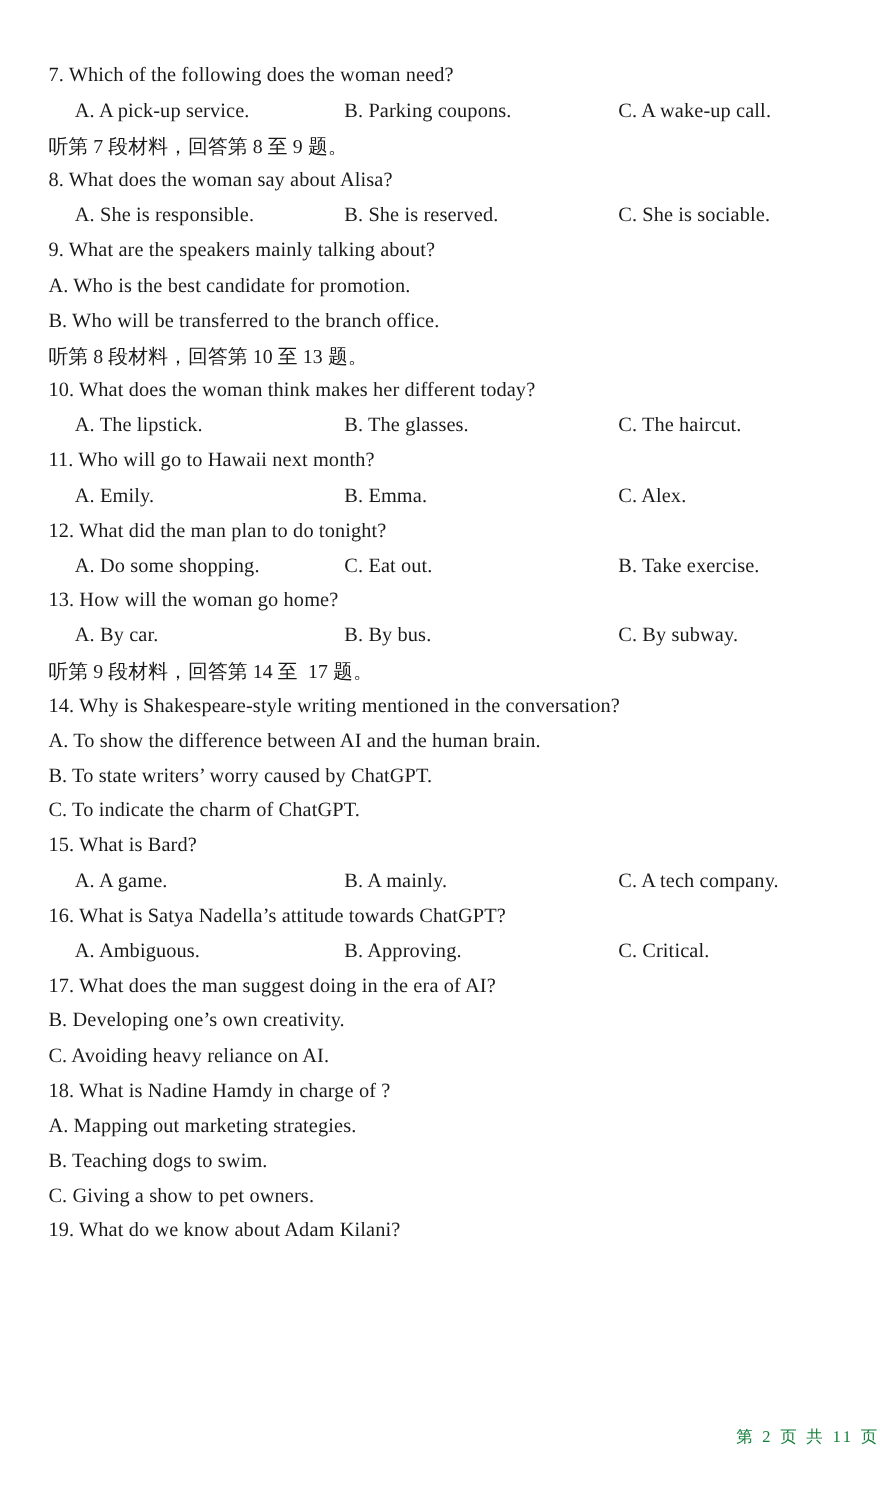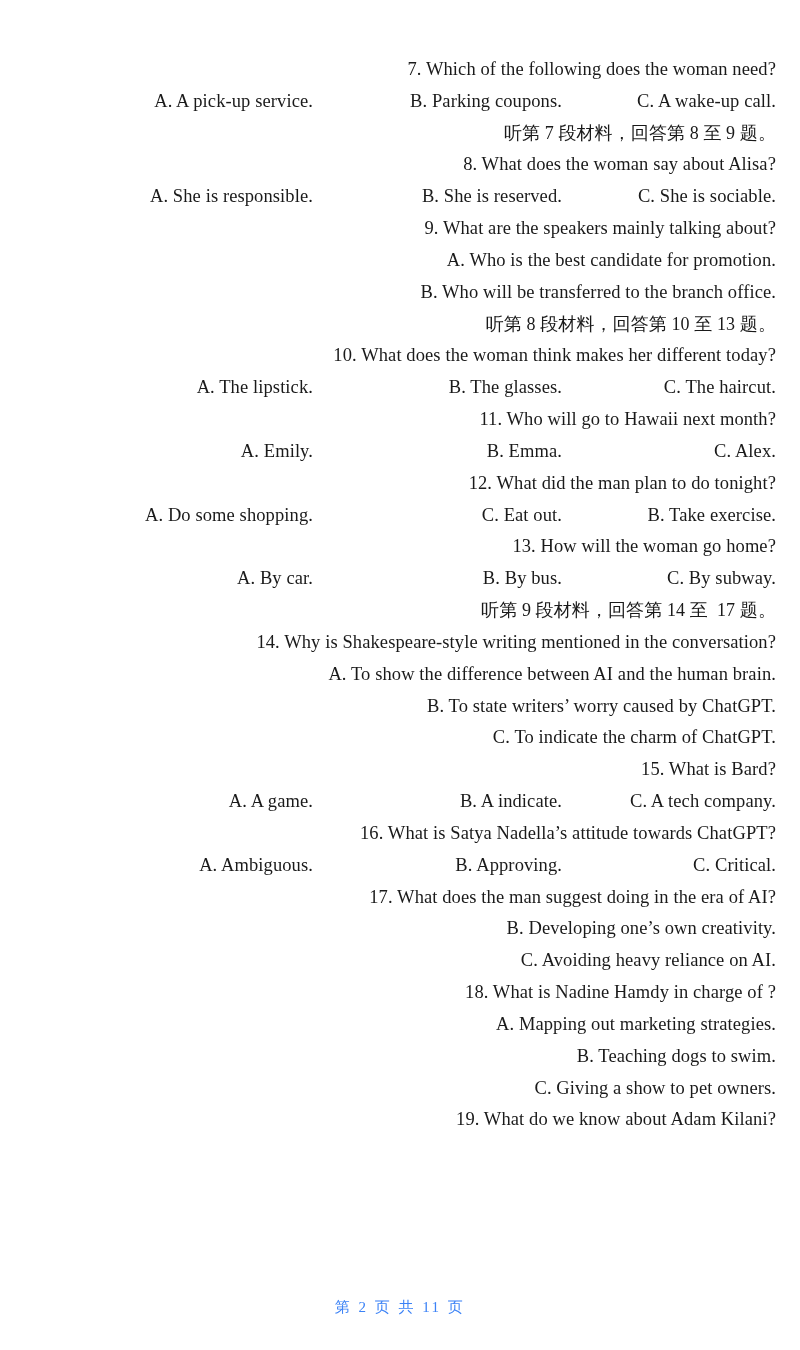--- a/index.html
+++ b/index.html
@@ -26,43 +26,42 @@
     left: 44px;
     top: 54px;
     right: 24px;
   }
   .line {
     height: 31.83px;
     line-height: 31.83px;
     font-size: 18.5px;
     white-space: pre;
     letter-spacing: 0.1px;
-    text-align: right;
   }
   .line.cn {
     font-size: 18px;
   }
   .line.abc {
     display: grid;
     grid-template-columns: 245px 249px 1fr;
     margin-left: 24px;
   }
   .line.abc .opt {
     white-space: pre;
   }
   .footer {
     position: absolute;
     top: 1297px;
     left: 0;
     width: 800px;
-    text-align: center;
+    text-align: right;
     font-size: 15px;
     line-height: 20px;
     letter-spacing: 2.5px;
-    color: #3b82f6;
+    color: #15803d;
     font-family: "Liberation Serif", "DejaVu Serif", serif;
   }
 </style>
 </head>
 <body>
 
 <div class="page">
   <div class="content">
       <div class="line q">7. Which of the following does the woman need?</div>
       <div class="line abc"><span class="opt">A. A pick-up service.</span><span class="opt">B. Parking coupons.</span><span class="opt">C. A wake-up call.</span></div>
@@ -80,21 +79,21 @@
       <div class="line q">12. What did the man plan to do tonight?</div>
       <div class="line abc"><span class="opt">A. Do some shopping.</span><span class="opt">C. Eat out.</span><span class="opt">B. Take exercise.</span></div>
       <div class="line q">13. How will the woman go home?</div>
       <div class="line abc"><span class="opt">A. By car.</span><span class="opt">B. By bus.</span><span class="opt">C. By subway.</span></div>
       <div class="line cn">听第 9 段材料，回答第 14 至  17 题。</div>
       <div class="line q">14. Why is Shakespeare-style writing mentioned in the conversation?</div>
       <div class="line q">A. To show the difference between AI and the human brain.</div>
       <div class="line q">B. To state writers’ worry caused by ChatGPT.</div>
       <div class="line q">C. To indicate the charm of ChatGPT.</div>
       <div class="line q">15. What is Bard?</div>
-      <div class="line abc"><span class="opt">A. A game.</span><span class="opt">B. A indicate.</span><span class="opt">C. A tech company.</span></div>
+      <div class="line abc"><span class="opt">A. A game.</span><span class="opt">B. A mainly.</span><span class="opt">C. A tech company.</span></div>
       <div class="line q">16. What is Satya Nadella’s attitude towards ChatGPT?</div>
       <div class="line abc"><span class="opt">A. Ambiguous.</span><span class="opt">B. Approving.</span><span class="opt">C. Critical.</span></div>
       <div class="line q">17. What does the man suggest doing in the era of AI?</div>
       <div class="line q">B. Developing one’s own creativity.</div>
       <div class="line q">C. Avoiding heavy reliance on AI.</div>
       <div class="line q">18. What is Nadine Hamdy in charge of ?</div>
       <div class="line q">A. Mapping out marketing strategies.</div>
       <div class="line q">B. Teaching dogs to swim.</div>
       <div class="line q">C. Giving a show to pet owners.</div>
       <div class="line q">19. What do we know about Adam Kilani?</div>

